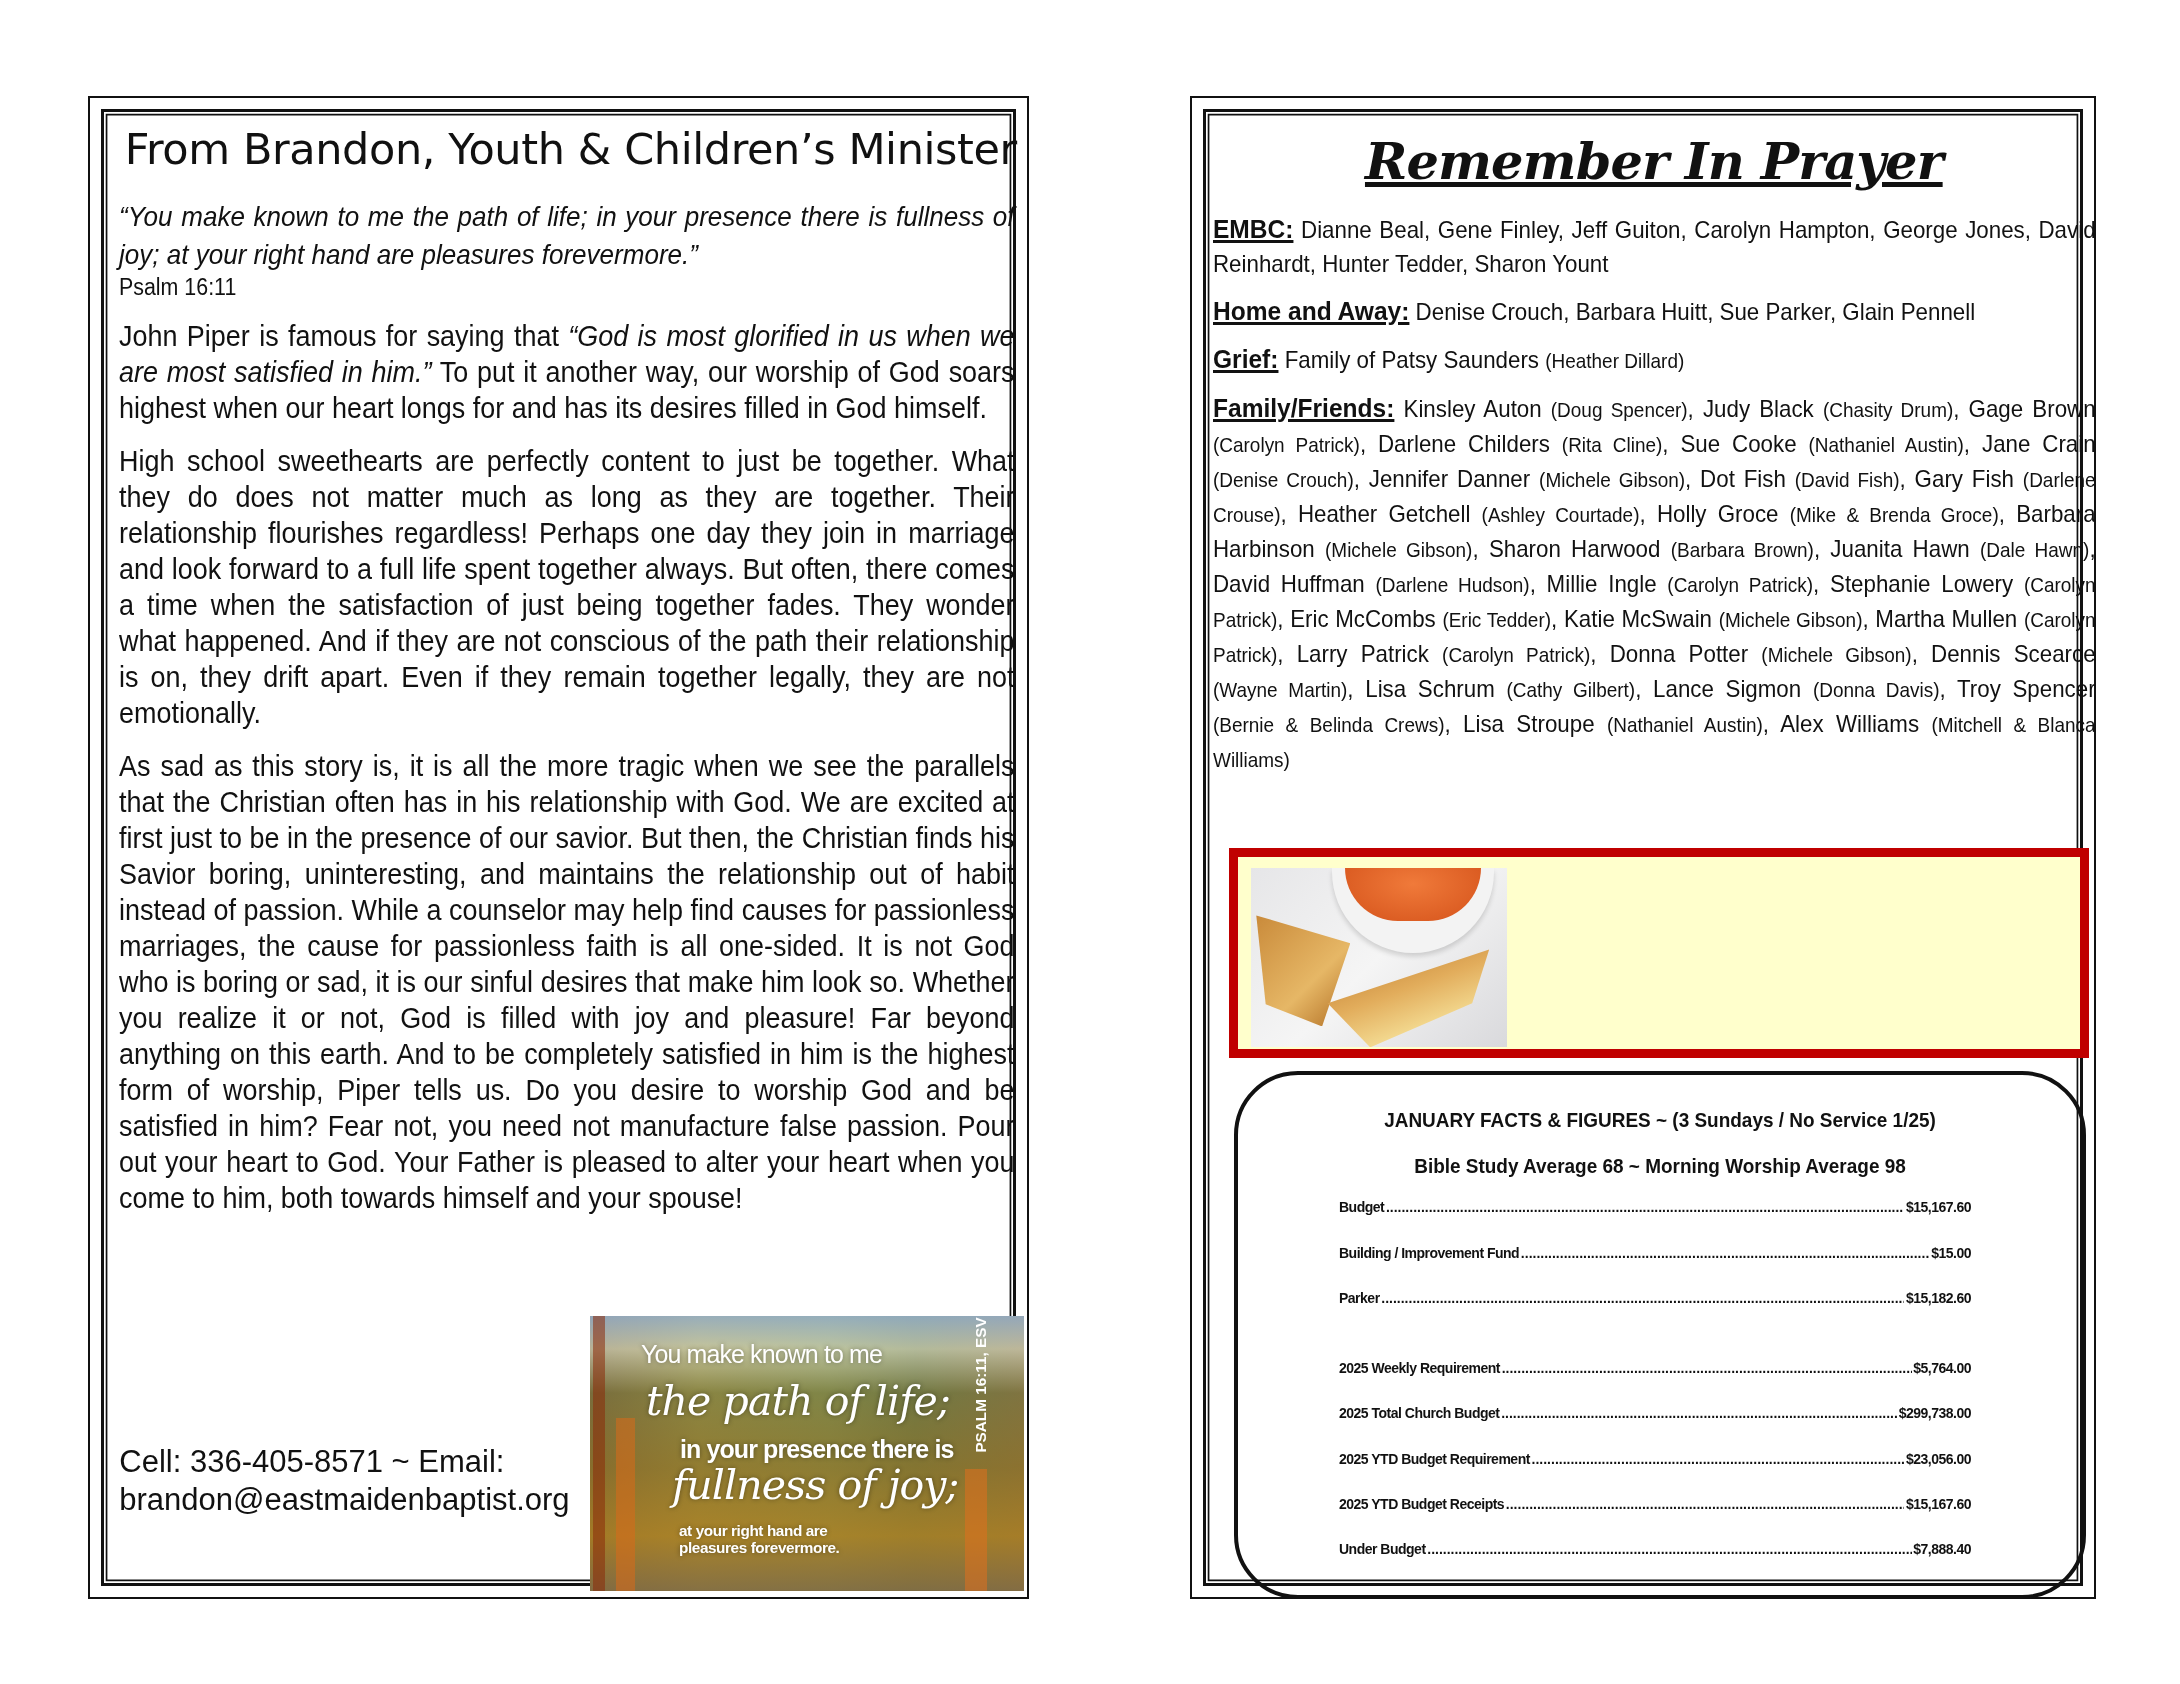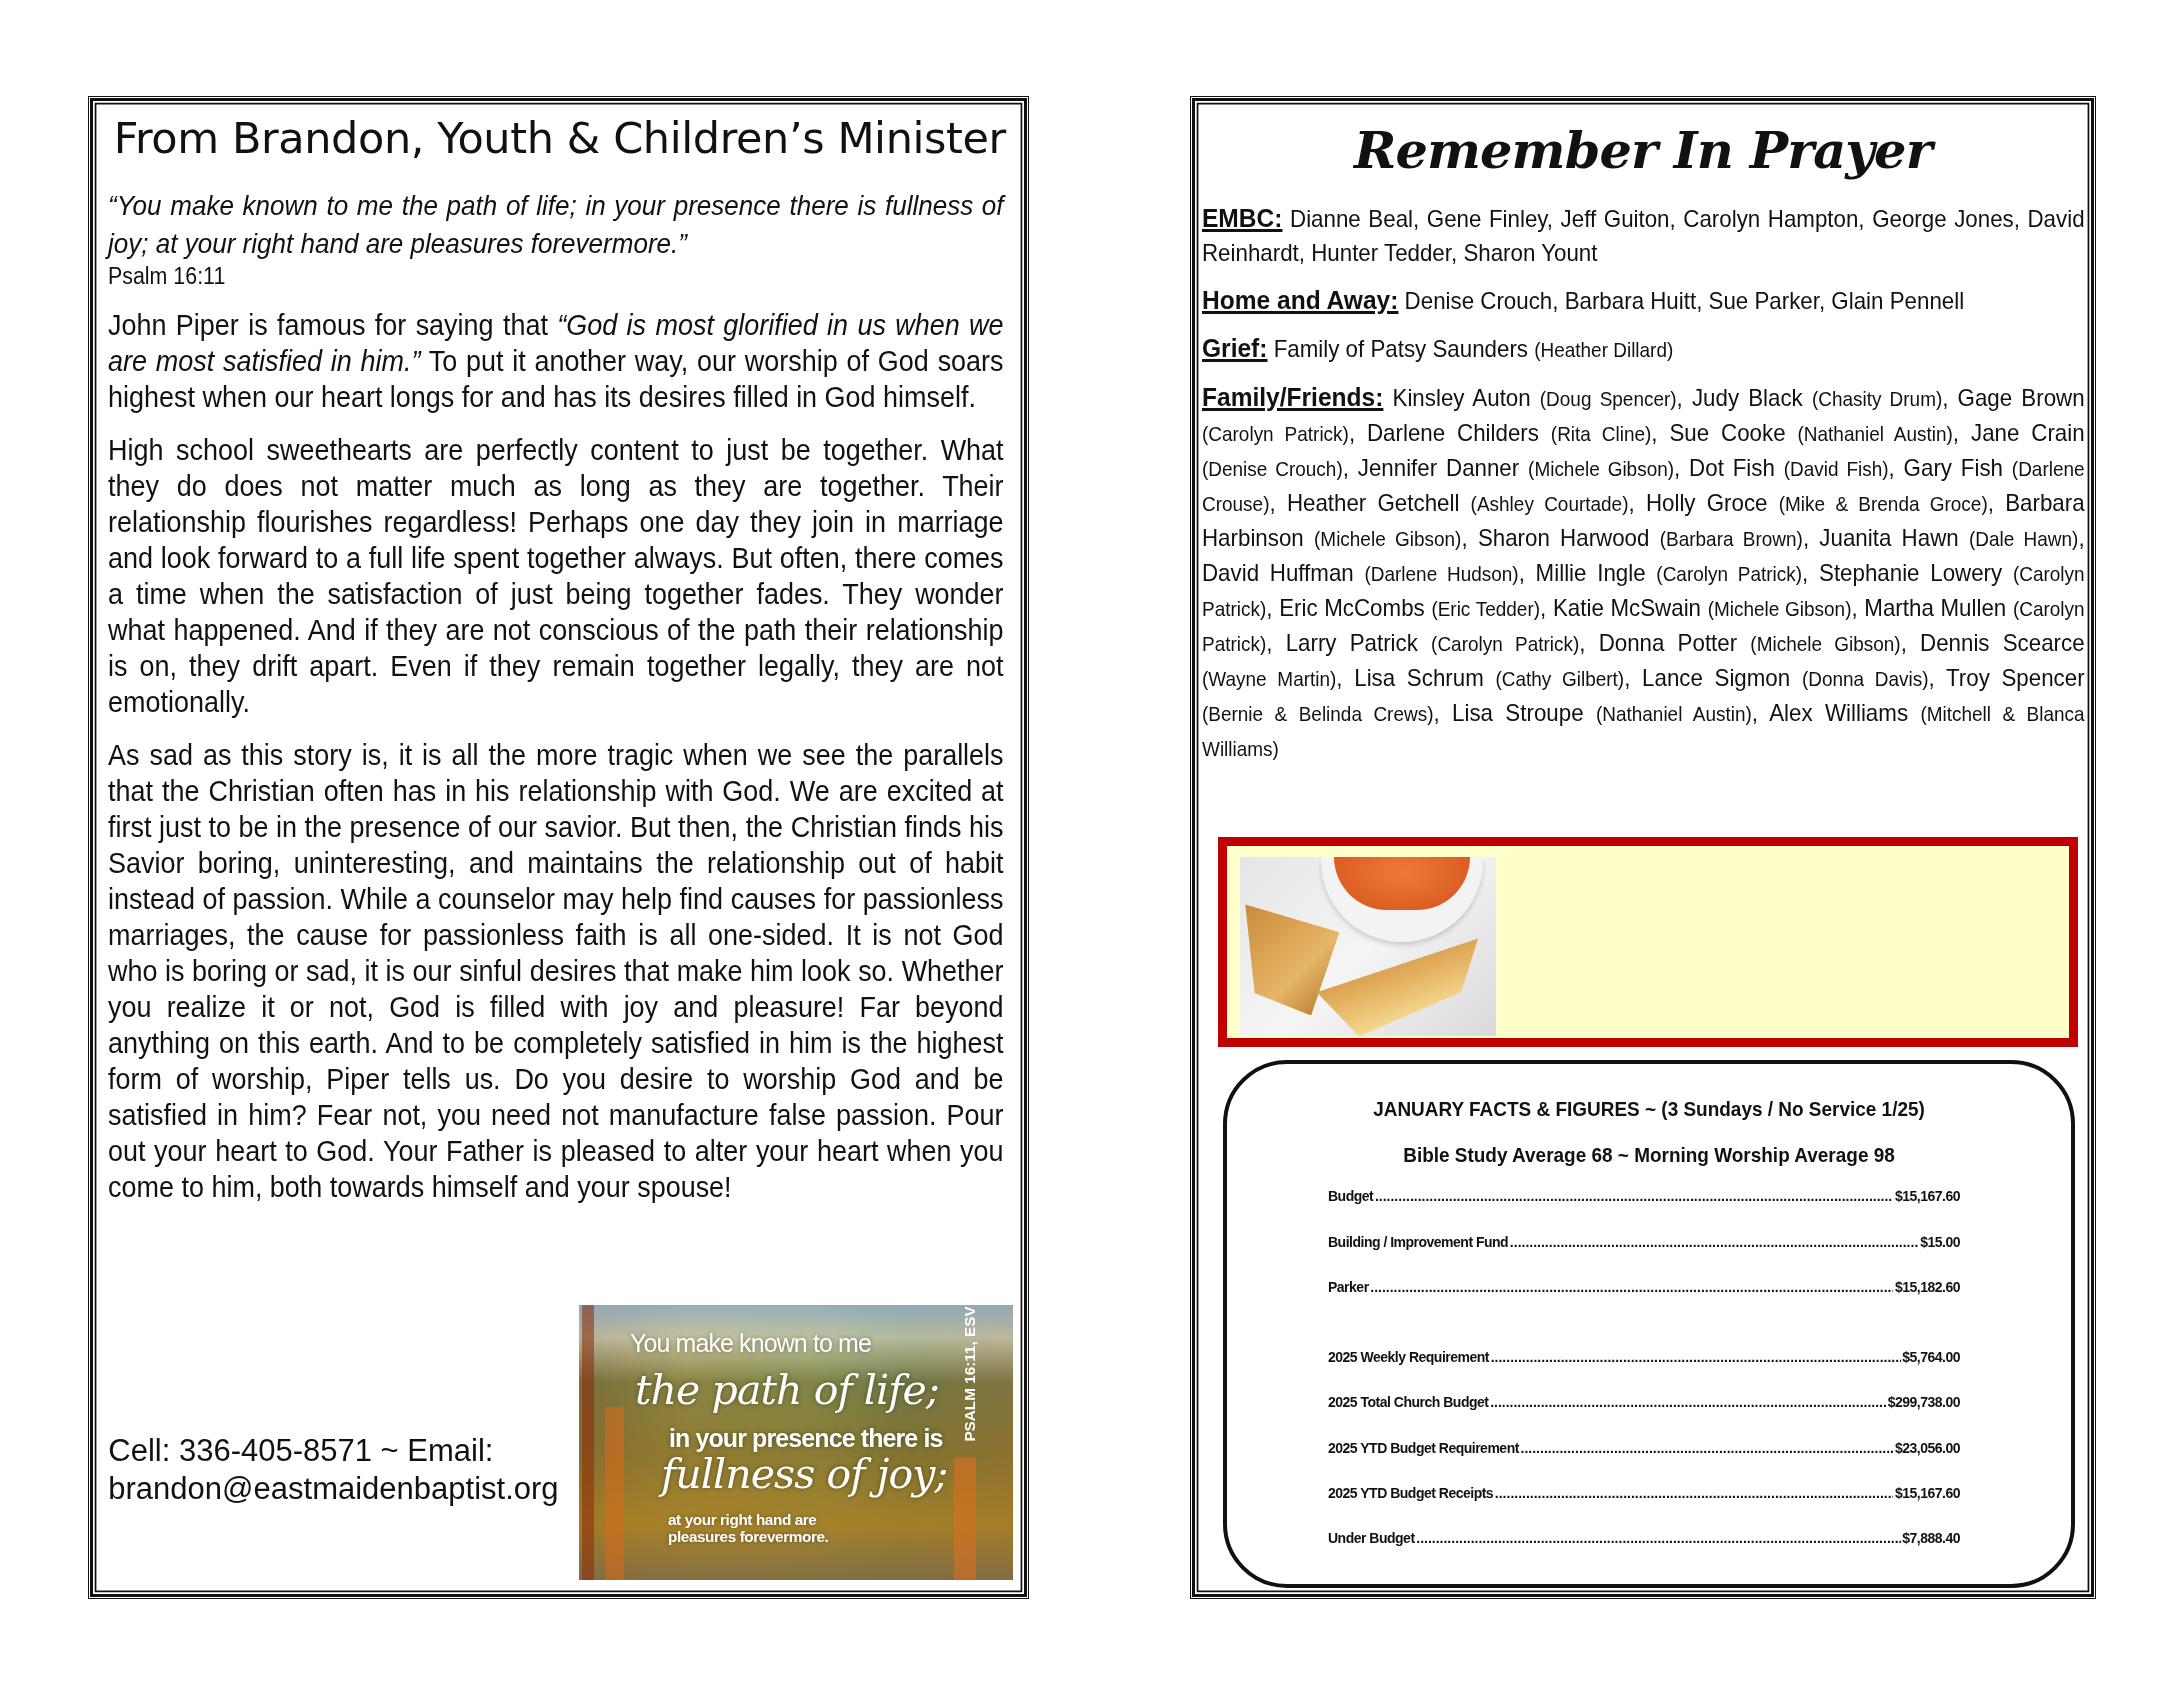--- a/index.html
+++ b/index.html
@@ -3,21 +3,21 @@
   <meta charset="utf-8">
   <style>
     * { box-sizing: border-box; margin: 0; padding: 0; }
     html, body { width: 2181px; height: 1685px; background: #ffffff; overflow: hidden; }
     body { position: relative; font-family: "Liberation Sans", sans-serif; color: #111; }
 
     
     .panel {
       position: absolute;
       border: 2.6px solid #111;
-      padding: 0;
+      padding: 11px;
       background: #fff;
     }
     .panel-inner {
       width: 100%; height: 100%;
       border: 3.4px solid #111;
       outline: 1.7px solid #fff;
       position: relative;
       box-shadow: inset 0 0 0 1.7px #fff, inset 0 0 0 3.4px #111;
     }
     #left-panel  { left: 88px;  top: 96px; width: 941px; height: 1503px; }
@@ -66,20 +66,21 @@
     .verse-image .l4 { position: absolute; left: 82px; top: 145px; color: #fff; font-family: "DejaVu Serif", serif; font-style: italic; font-size: 41px; letter-spacing: -0.9px; text-shadow: 0 0 5.1px rgba(0,0,0,0.4); }
     .verse-image .l5 { position: absolute; left: 89px; top: 206px; color: #fff; font-weight: bold; font-size: 15.3px; line-height: 17px; letter-spacing: -0.4px; text-shadow: 0 0 5.1px rgba(0,0,0,0.4); }
     .verse-image .ref { position: absolute; right: -24px; top: 60px; color: #fff; font-weight: bold; font-size: 15.3px; transform: rotate(-90deg); transform-origin: center; white-space: nowrap; }
 
     
     .right-content { position: absolute; left: 6.8px; top: 0; width: 882px; }
     .right-title {
       font-family: "DejaVu Serif", serif; font-style: italic; font-weight: bold;
       font-size: 51px; text-align: center; margin-top: 15.3px; line-height: 68px;
       letter-spacing: -0.9px;
+      text-decoration: underline;
     }
     .prayer-block {
       font-size: 24px; line-height: 34px; text-align: justify;
       margin-top: 17px;
       transform: scaleX(0.93); transform-origin: left;
       width: 949px;
     }
     .prayer-block .cat { font-weight: bold; text-decoration: underline; text-decoration-thickness: 2.6px; font-size: 26.4px; }
     .prayer-block .sm { font-size: 20.4px; }
     .prayer-block .gap { margin-top: 12.8px; }

